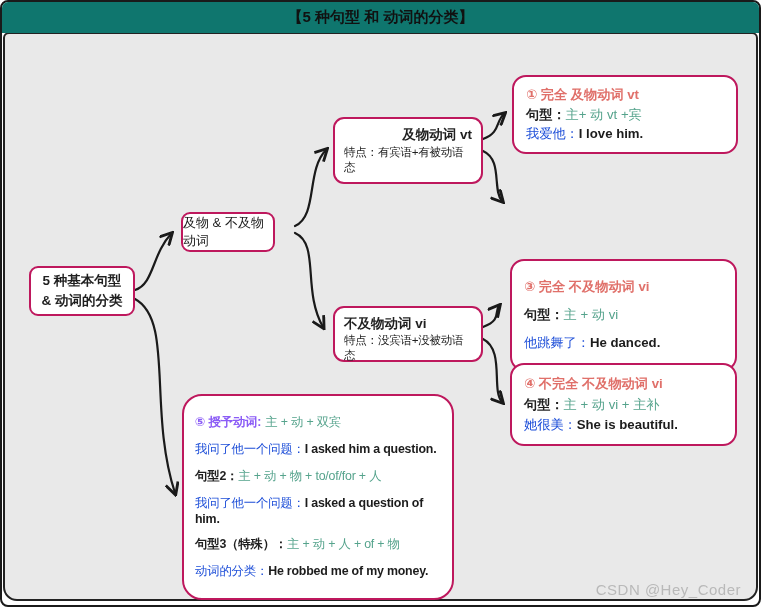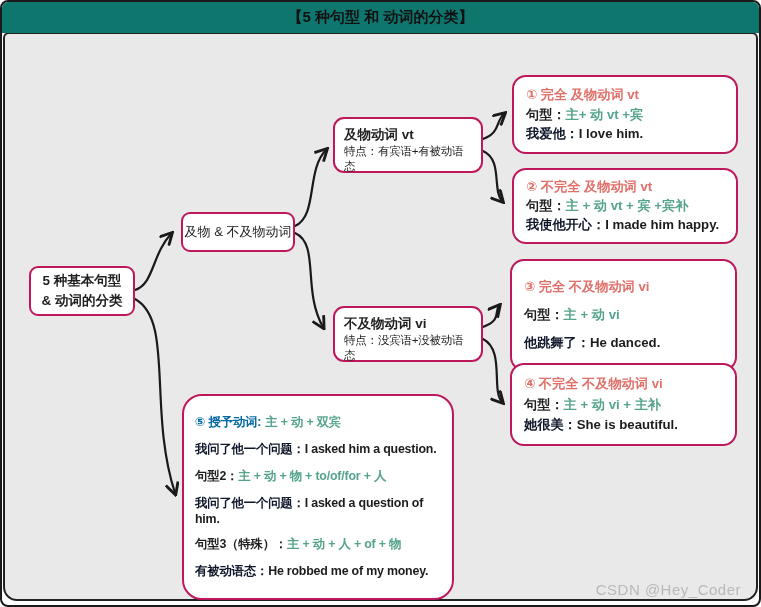--- a/index.html
+++ b/index.html
@@ -23,51 +23,51 @@
   .node{
     position:absolute;background:#fff;border:2px solid #be185d;
     box-sizing:border-box;z-index:2;
   }
   .node-root{
     left:27px;top:264px;width:106px;height:50px;border-radius:9px;
     display:flex;flex-direction:column;align-items:center;justify-content:center;
     font-weight:bold;font-size:13.5px;line-height:1.45;text-align:right;
   }
   .node-mid{
-    left:179px;top:210px;width:114px;height:40px;border-radius:9px;
+    left:179px;top:210px;width:94px;height:40px;border-radius:9px;
     display:flex;align-items:center;justify-content:center;font-size:13px;
   }
   .node-branch{
     width:150px;border-radius:11px;padding:7px 9px;
     display:flex;flex-direction:column;justify-content:space-between;
   }
-  .node-vt{left:331px;top:115px;height:56px;}
+  .node-vt{left:331px;top:115px;height:67px;align-items:flex-end;}
   .node-vi{left:331px;top:304px;height:56px;}
   .branch-title{font-weight:bold;font-size:13.5px;}
   .branch-sub{font-size:11.6px;letter-spacing:-0.3px;}
   .card{
     border-radius:14px;padding:7px 12px;
     display:flex;flex-direction:column;justify-content:space-evenly;
     font-size:13.2px;
   }
   .card1{left:510px;top:73px;width:226px;height:79px;}
   .card2{left:510px;top:166px;width:226px;height:76px;}
   .card3{left:508px;top:257px;width:227px;height:112px;}
   .card4{left:508px;top:361px;width:227px;height:83px;}
   .card-heading{font-weight:bold;color:#e0706a;}
   .pattern-label{font-weight:bold;color:#1f1f1f;}
-  .pattern{font-weight:bold;color:#55a38c;}
-  .example-zh{color:#0f172a;font-weight:bold;}
+  .pattern{font-weight:normal;color:#55a38c;}
+  .example-zh{color:#1d4ed8;}
   .example-en{font-weight:bold;color:#1c1c1c;}
   .node-ditrans{
     left:180px;top:392px;width:272px;height:206px;border-radius:20px;
     padding:8px 11px;display:flex;flex-direction:column;justify-content:space-evenly;
     font-size:12.4px;letter-spacing:-0.2px;
   }
-  .ditrans-heading-label{font-weight:bold;color:#0369a1;margin-right:4px;}
+  .ditrans-heading-label{font-weight:bold;color:#8b5cf6;margin-right:4px;}
   .watermark{
     position:absolute;right:18px;bottom:7px;z-index:2;
     font-size:15px;color:#b9b9b9;letter-spacing:0.5px;
   }
 </style>
 </head>
 <body>
 
 <div class="canvas">
 
@@ -110,42 +110,37 @@
     <div class="branch-title">不及物动词 vi</div>
     <div class="branch-sub">特点：没宾语+没被动语态</div>
   </div>
 
   <div class="node card card1">
     <div class="card-heading">① 完全 及物动词 vt</div>
     <div><span class="pattern-label">句型：</span><span class="pattern">主+ 动 vt +宾</span></div>
     <div><span class="example-zh">我爱他：</span><span class="example-en">I love him.</span></div>
   </div>
 
-  <div class="node card card2">
-    <div class="card-heading">② 不完全 及物动词 vt</div>
-    <div><span class="pattern-label">句型：</span><span class="pattern">主 + 动 vt + 宾 +宾补</span></div>
-    <div><span class="example-zh">我使他开心：</span><span class="example-en">I made him happy.</span></div>
-  </div>
 
   <div class="node card card3">
     <div class="card-heading">③ 完全 不及物动词 vi</div>
     <div><span class="pattern-label">句型：</span><span class="pattern">主 + 动 vi</span></div>
     <div><span class="example-zh">他跳舞了：</span><span class="example-en">He danced.</span></div>
   </div>
 
   <div class="node card card4">
     <div class="card-heading">④ 不完全 不及物动词 vi</div>
     <div><span class="pattern-label">句型：</span><span class="pattern">主 + 动 vi + 主补</span></div>
     <div><span class="example-zh">她很美：</span><span class="example-en">She is beautiful.</span></div>
   </div>
 
   <div class="node node-ditrans">
     <div><span class="ditrans-heading-label">⑤ 授予动词:</span><span class="pattern">主 + 动 + 双宾</span></div>
     <div><span class="example-zh">我问了他一个问题：</span><span class="example-en">I asked him a question.</span></div>
     <div><span class="pattern-label">句型2：</span><span class="pattern">主 + 动 + 物 + to/of/for + 人</span></div>
     <div><span class="example-zh">我问了他一个问题：</span><span class="example-en">I asked  a question of him.</span></div>
     <div><span class="pattern-label">句型3（特殊）：</span><span class="pattern">主 + 动 + 人 + of + 物</span></div>
-    <div><span class="example-zh">有被动语态：</span><span class="example-en">He robbed me of my money.</span></div>
+    <div><span class="example-zh">动词的分类：</span><span class="example-en">He robbed me of my money.</span></div>
   </div>
 
   <div class="watermark">CSDN @Hey_Coder</div>
 
 </div>
 
 </body></html>

